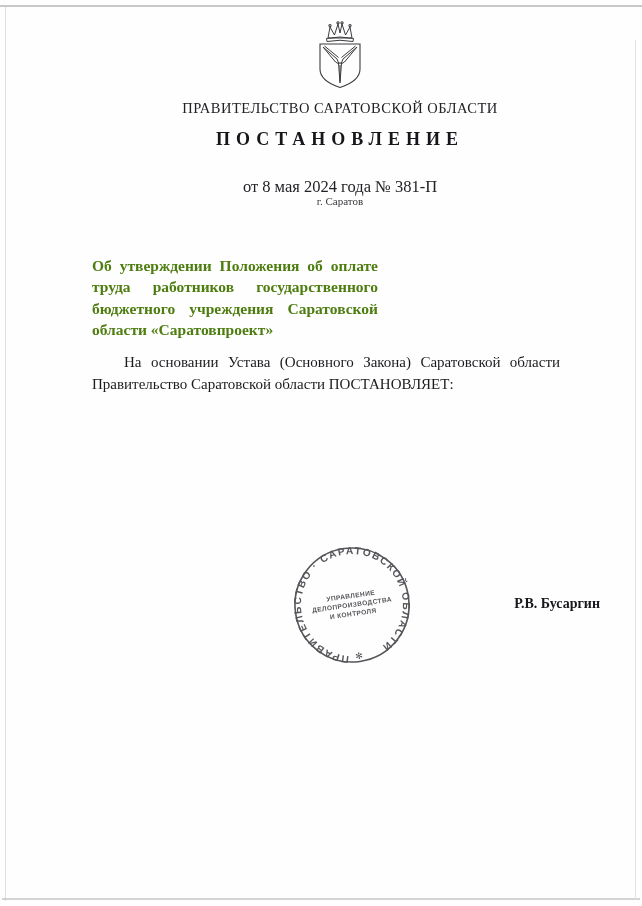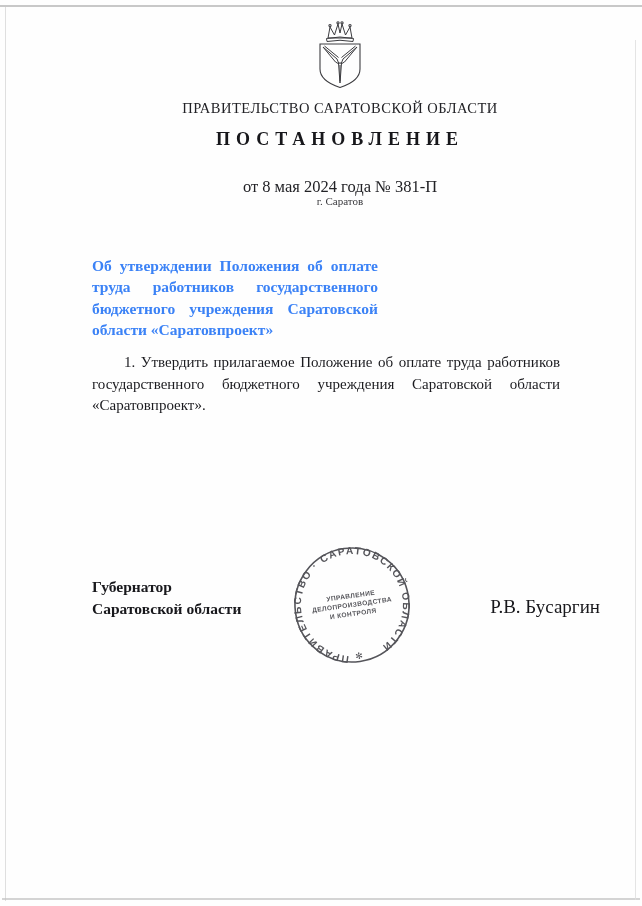--- a/index.html
+++ b/index.html
@@ -16,30 +16,30 @@
 
   .emblem { position:absolute; left:314px; top:20px; width:52px; height:70px; }
 
   .header { position:absolute; left:38px; top:0; width:604px; text-align:center; }
   .org-name { position:absolute; top:100px; width:100%; font-size:14.5px; letter-spacing:.5px; color:#222226; }
   .doc-type { position:absolute; top:129px; width:100%; font-size:18px; font-weight:bold; letter-spacing:6px; color:#17171b; }
   .date-line { position:absolute; top:164px; width:100%; font-size:16.5px; color:#222226;margin-top:13px; }
   .city-line { position:absolute; top:195px; width:100%; font-size:11px; color:#3a3a3e; }
 
   .decree-title { position:absolute; left:92px; top:255px; width:286px;
-    font-size:15.5px; font-weight:bold; line-height:21.4px; text-align:justify; color:#3b82f6; }
+    font-size:15.5px; font-weight:bold; line-height:21.4px; text-align:justify; color:#4d7c0f; }
 
   .body-text { position:absolute; left:92px; top:352px; width:468px;
     font-size:15px; line-height:21.5px; text-align:justify; color:#1b1b1f; }
   .body-text p { text-indent:32px; }
 
   .sig-position { position:absolute; left:92px; top:576px; width:240px;
     font-size:15.5px; font-weight:bold; line-height:22px; color:#18181c; }
   .sig-name { position:absolute; left:400px; top:596px; width:200px; text-align:right;
-    font-size:19px; font-weight:normal; color:#18181c; }
+    font-size:14px; font-weight:bold; color:#18181c; }
 
   .stamp { position:absolute; left:290px; top:543px; width:124px; height:124px; opacity:.88; transform:rotate(-8deg); }
   .stamp text { fill:#3e3e44; }
   .stamp .ring { font-family:"Liberation Sans","DejaVu Sans",sans-serif; font-size:10.2px; font-weight:bold; letter-spacing:1.6px; }
   .stamp .center { font-family:"Liberation Sans","DejaVu Sans",sans-serif; font-size:6.6px; font-weight:bold; text-anchor:middle; letter-spacing:.4px; }
   .stamp .star { font-size:9px; text-anchor:middle; }
 </style>
 </head>
 <body>
 
@@ -76,25 +76,23 @@
   <div class="header">
     <div class="org-name">ПРАВИТЕЛЬСТВО САРАТОВСКОЙ ОБЛАСТИ</div>
     <div class="doc-type">ПОСТАНОВЛЕНИЕ</div>
     <div class="date-line">от 8 мая 2024 года № 381-П</div>
     <div class="city-line">г. Саратов</div>
   </div>
 
   <div class="decree-title">Об утверждении Положения об оплате труда работников государственного бюджетного учреждения Саратовской области «Саратовпроект»</div>
 
   <div class="body-text">
-    <p>1. Утвердить прилагаемое Положение об оплате труда работников государственного бюджетного учреждения Саратовской области «Саратовпроект».</p>
+    <p>На основании Устава (Основного Закона) Саратовской области Правительство Саратовской области ПОСТАНОВЛЯЕТ:</p>
   </div>
 
-  <div class="sig-position" style="white-space:pre-line;">Губернатор
-Саратовской области</div>
 
   <svg class="stamp" viewBox="0 0 124 124">
     <circle cx="62" cy="62" r="57" fill="none" stroke="#3e3e44" stroke-width="1.6"></circle>
     <defs>
       <path id="ringPath" d="M 62 113 A 51 51 0 1 1 62.01 113"></path>
     </defs>
     <text class="ring">
       <textPath href="#ringPath" startOffset="10">ПРАВИТЕЛЬСТВО  ·  САРАТОВСКОЙ  ОБЛАСТИ</textPath>
     </text>
     <text class="star" x="62" y="116.5">✻</text>

